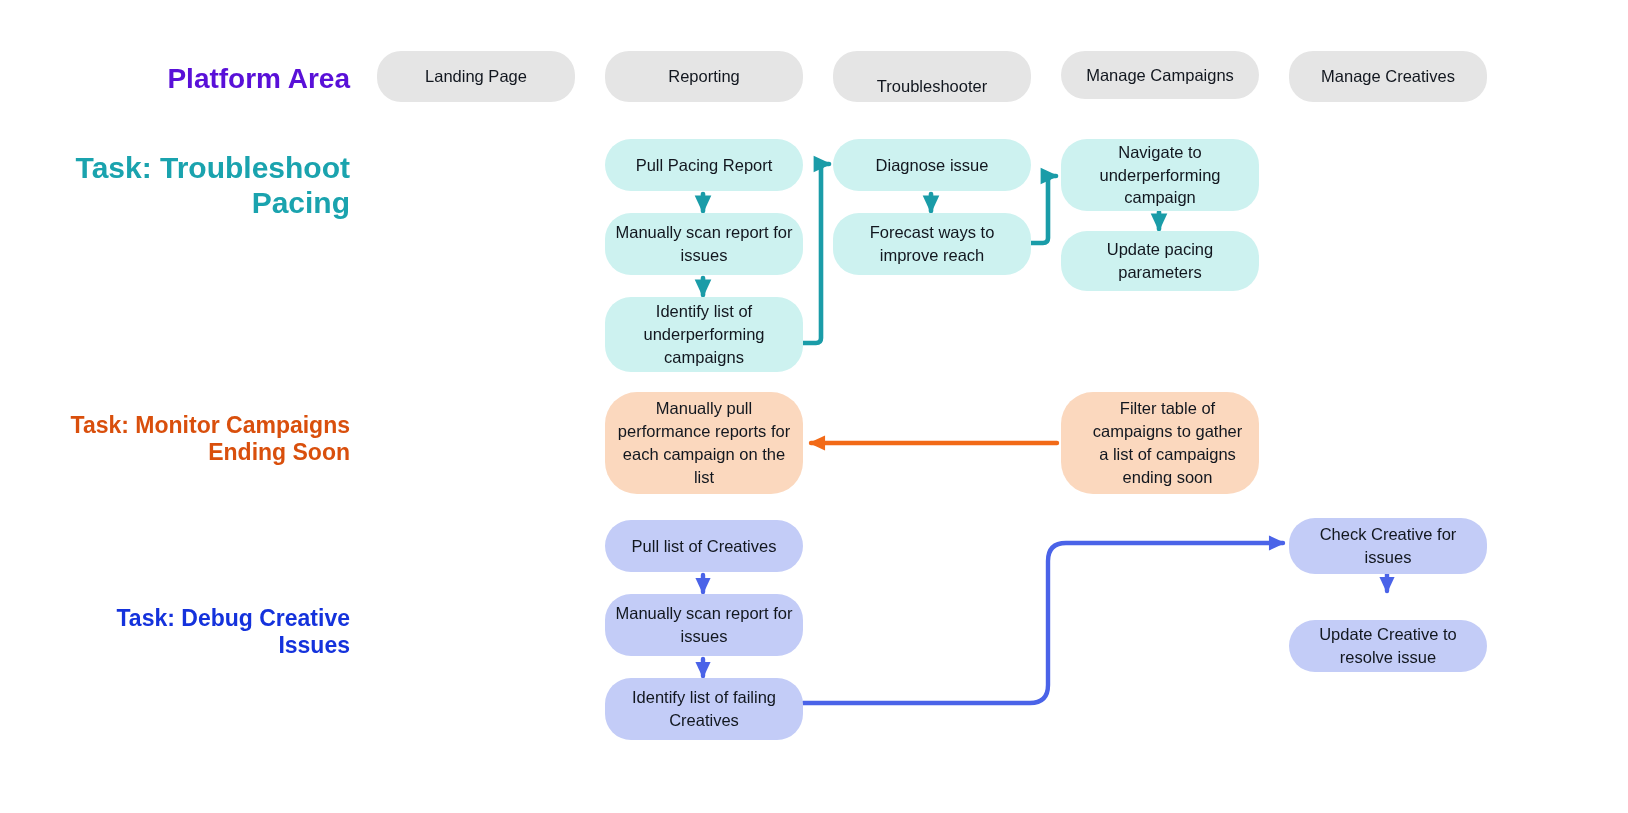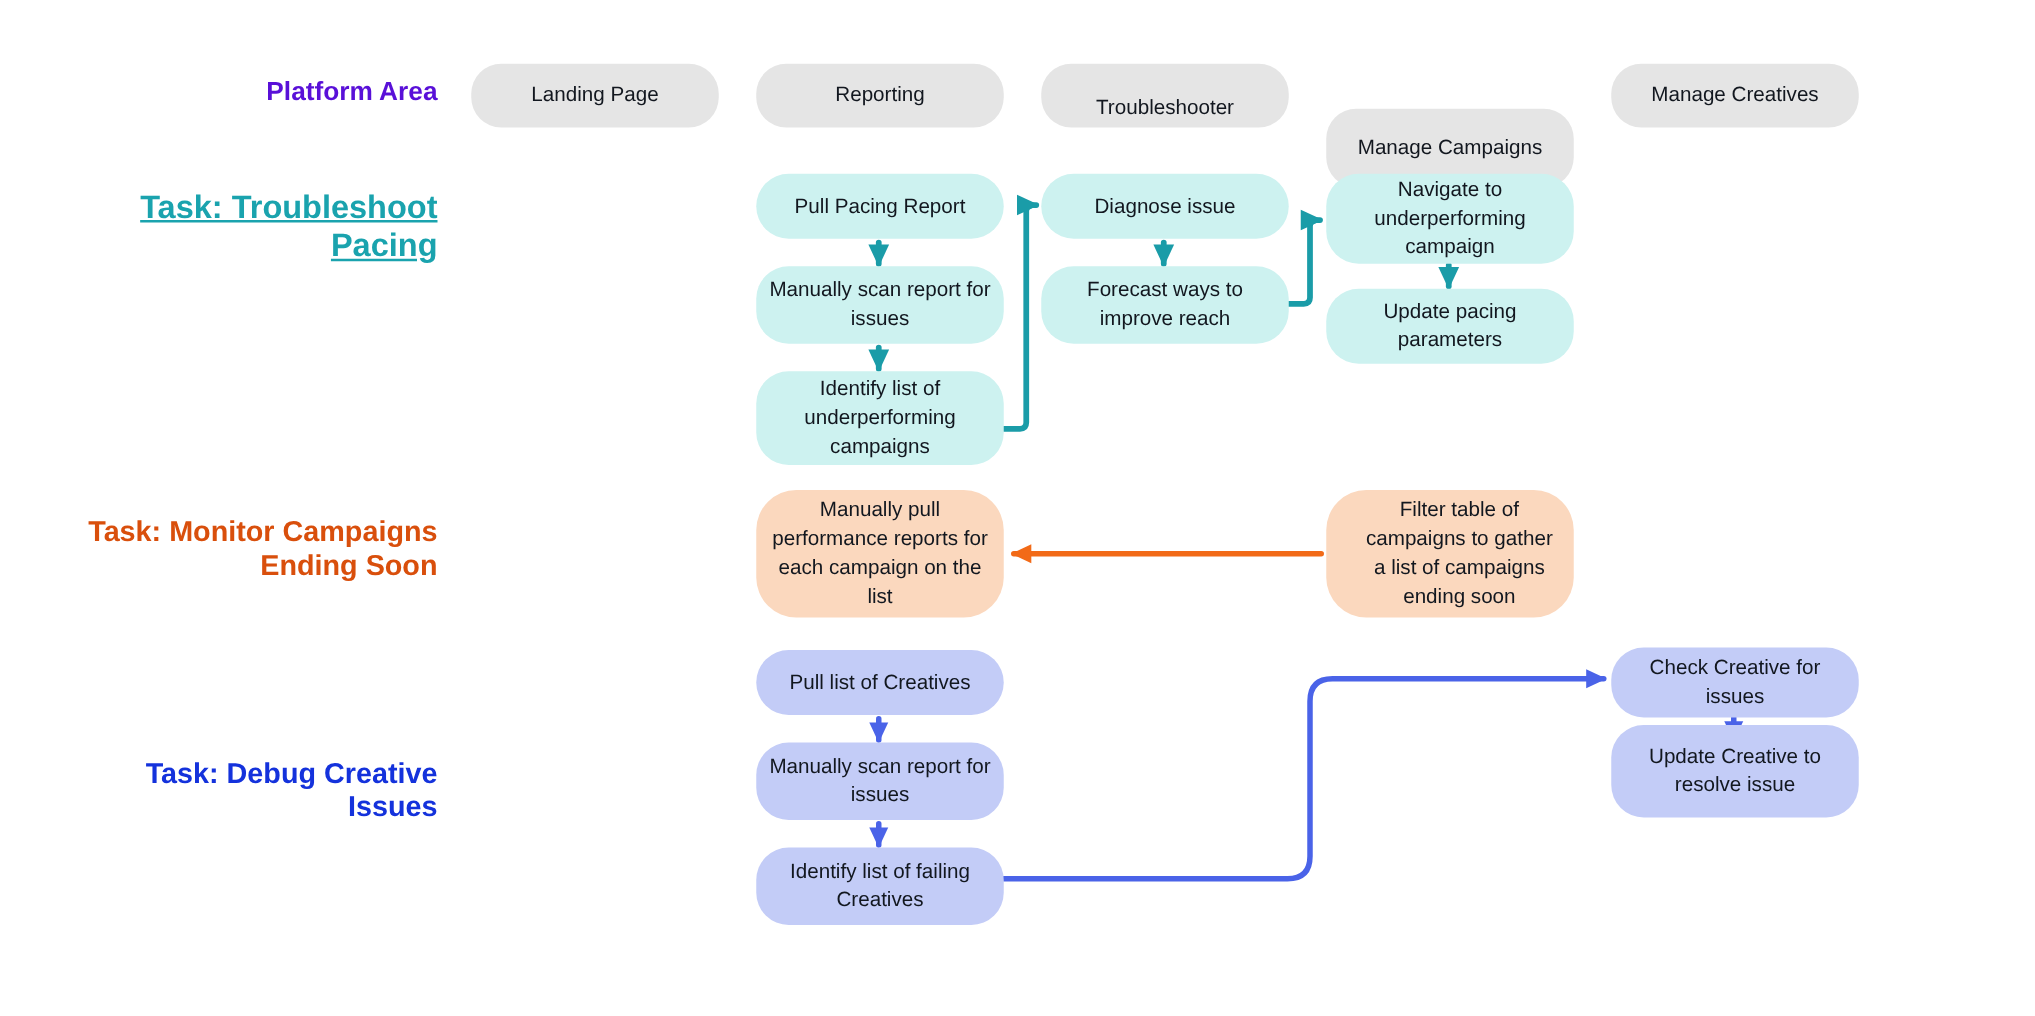--- a/index.html
+++ b/index.html
@@ -21,30 +21,29 @@
     position: absolute;
     font-weight: bold;
     line-height: 1.18;
     text-align: right;
     white-space: pre-line;
   }
   #platform-area-label {
     left: 20px;
     top: 62px;
     width: 330px;
-    font-size: 21px;
+    font-size: 28px;
     color: #5910D8;
   }
   #task-label-0 {
     left: 20px;
     top: 150px;
     width: 330px;
-    font-size: 26px;
+    font-size: 30px;
     color: #1AA3AE;
-    text-decoration: underline;
   }
   #task-label-1 {
     left: 20px;
     top: 412px;
     width: 330px;
     font-size: 23px;
     color: #D94F0C;
   }
   #task-label-2 {
     left: 20px;
@@ -134,21 +133,21 @@
 
   <div class="node header c-purple" style="left:377px; top:51px; width:198px; height:51px;">
     <span>Landing Page</span>
   </div>
   <div class="node header c-purple" style="left:605px; top:51px; width:198px; height:51px;">
     <span>Reporting</span>
   </div>
   <div class="node header c-purple" style="left:833px; top:51px; width:198px; height:51px;align-items:flex-end;">
     <span>Troubleshooter</span>
   </div>
-  <div class="node header c-purple" style="left:1061px; top:51px; width:198px; height:63px;margin-top:36px;">
+  <div class="node header c-purple" style="left:1061px; top:51px; width:198px; height:48px;">
     <span>Manage Campaigns</span>
   </div>
   <div class="node header c-purple" style="left:1289px; top:51px; width:198px; height:51px;">
     <span>Manage Creatives</span>
   </div>
 
   <div class="node c-teal" style="left:605px; top:139px; width:198px; height:52px;">
     <span>Pull Pacing Report</span>
   </div>
   <div class="node c-teal" style="left:605px; top:213px; width:198px; height:62px;">
@@ -182,17 +181,17 @@
   </div>
   <div class="node c-blue" style="left:605px; top:594px; width:198px; height:62px;">
     <span>Manually scan report for issues</span>
   </div>
   <div class="node c-blue" style="left:605px; top:678px; width:198px; height:62px;">
     <span>Identify list of failing Creatives</span>
   </div>
   <div class="node c-blue" style="left:1289px; top:518px; width:198px; height:56px;">
     <span>Check Creative for issues</span>
   </div>
-  <div class="node c-blue" style="left:1289px; top:580px; width:198px; height:74px;">
+  <div class="node c-blue" style="left:1289px; top:620px; width:198px; height:52px;">
     <span>Update Creative to resolve issue</span>
   </div>
 
 </div>
 
 </body></html>

